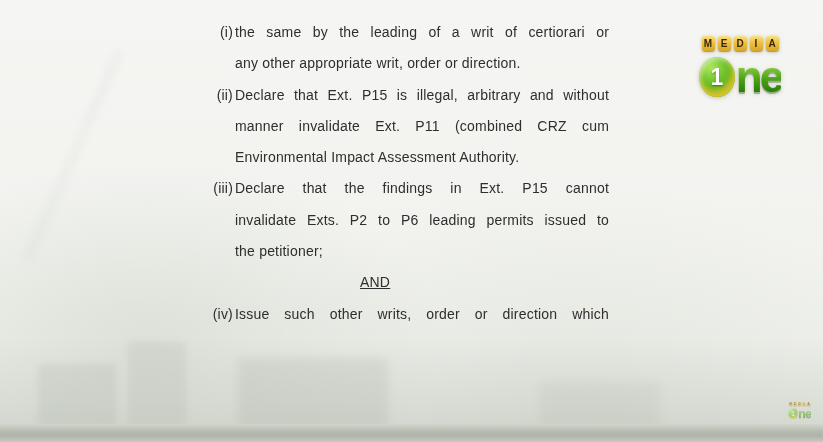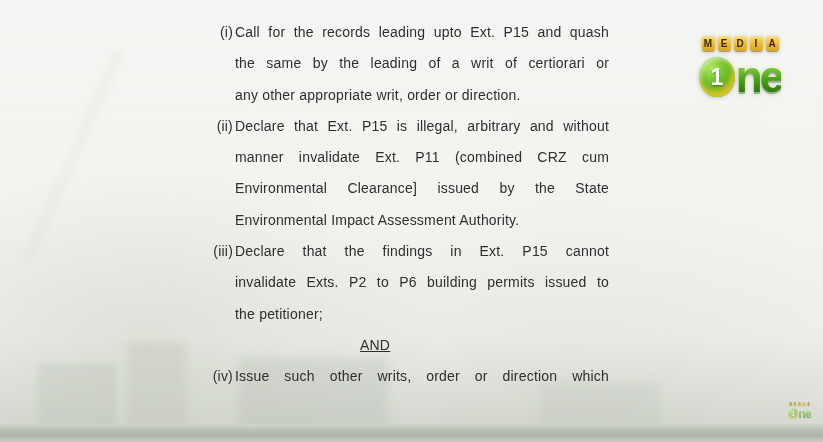--- a/index.html
+++ b/index.html
@@ -63,37 +63,35 @@
     <div class="bg-bldg2"></div>
     <div class="bg-bldg3"></div>
     <div class="bg-bldg4"></div>
     <div class="bg-haze"></div>
   </div>
 
   <div class="doc">
 
     <div class="doc-item">
       <span class="marker">(i)</span>
-      <div class="line just">Call for the records leading upto Ext. P15 and quash</div>
       <div class="line just">the same by the leading of a writ of certiorari or</div>
       <div class="line">any other appropriate writ, order or direction.</div>
     </div>
 
     <div class="doc-item">
       <span class="marker">(ii)</span>
       <div class="line just">Declare that Ext. P15 is illegal, arbitrary and without</div>
       <div class="line just">manner invalidate Ext. P11 (combined CRZ cum</div>
-      <div class="line just">Environmental Clearance] issued by the State</div>
       <div class="line">Environmental Impact Assessment Authority.</div>
     </div>
 
     <div class="doc-item">
       <span class="marker">(iii)</span>
       <div class="line just">Declare that the findings in Ext. P15 cannot</div>
-      <div class="line just">invalidate Exts. P2 to P6 building permits issued to</div>
+      <div class="line just">invalidate Exts. P2 to P6 leading permits issued to</div>
       <div class="line">the petitioner;</div>
     </div>
 
     <div class="connector">AND</div>
 
     <div class="doc-item">
       <span class="marker">(iv)</span>
       <div class="line just">Issue such other writs, order or direction which</div>
     </div>
 

